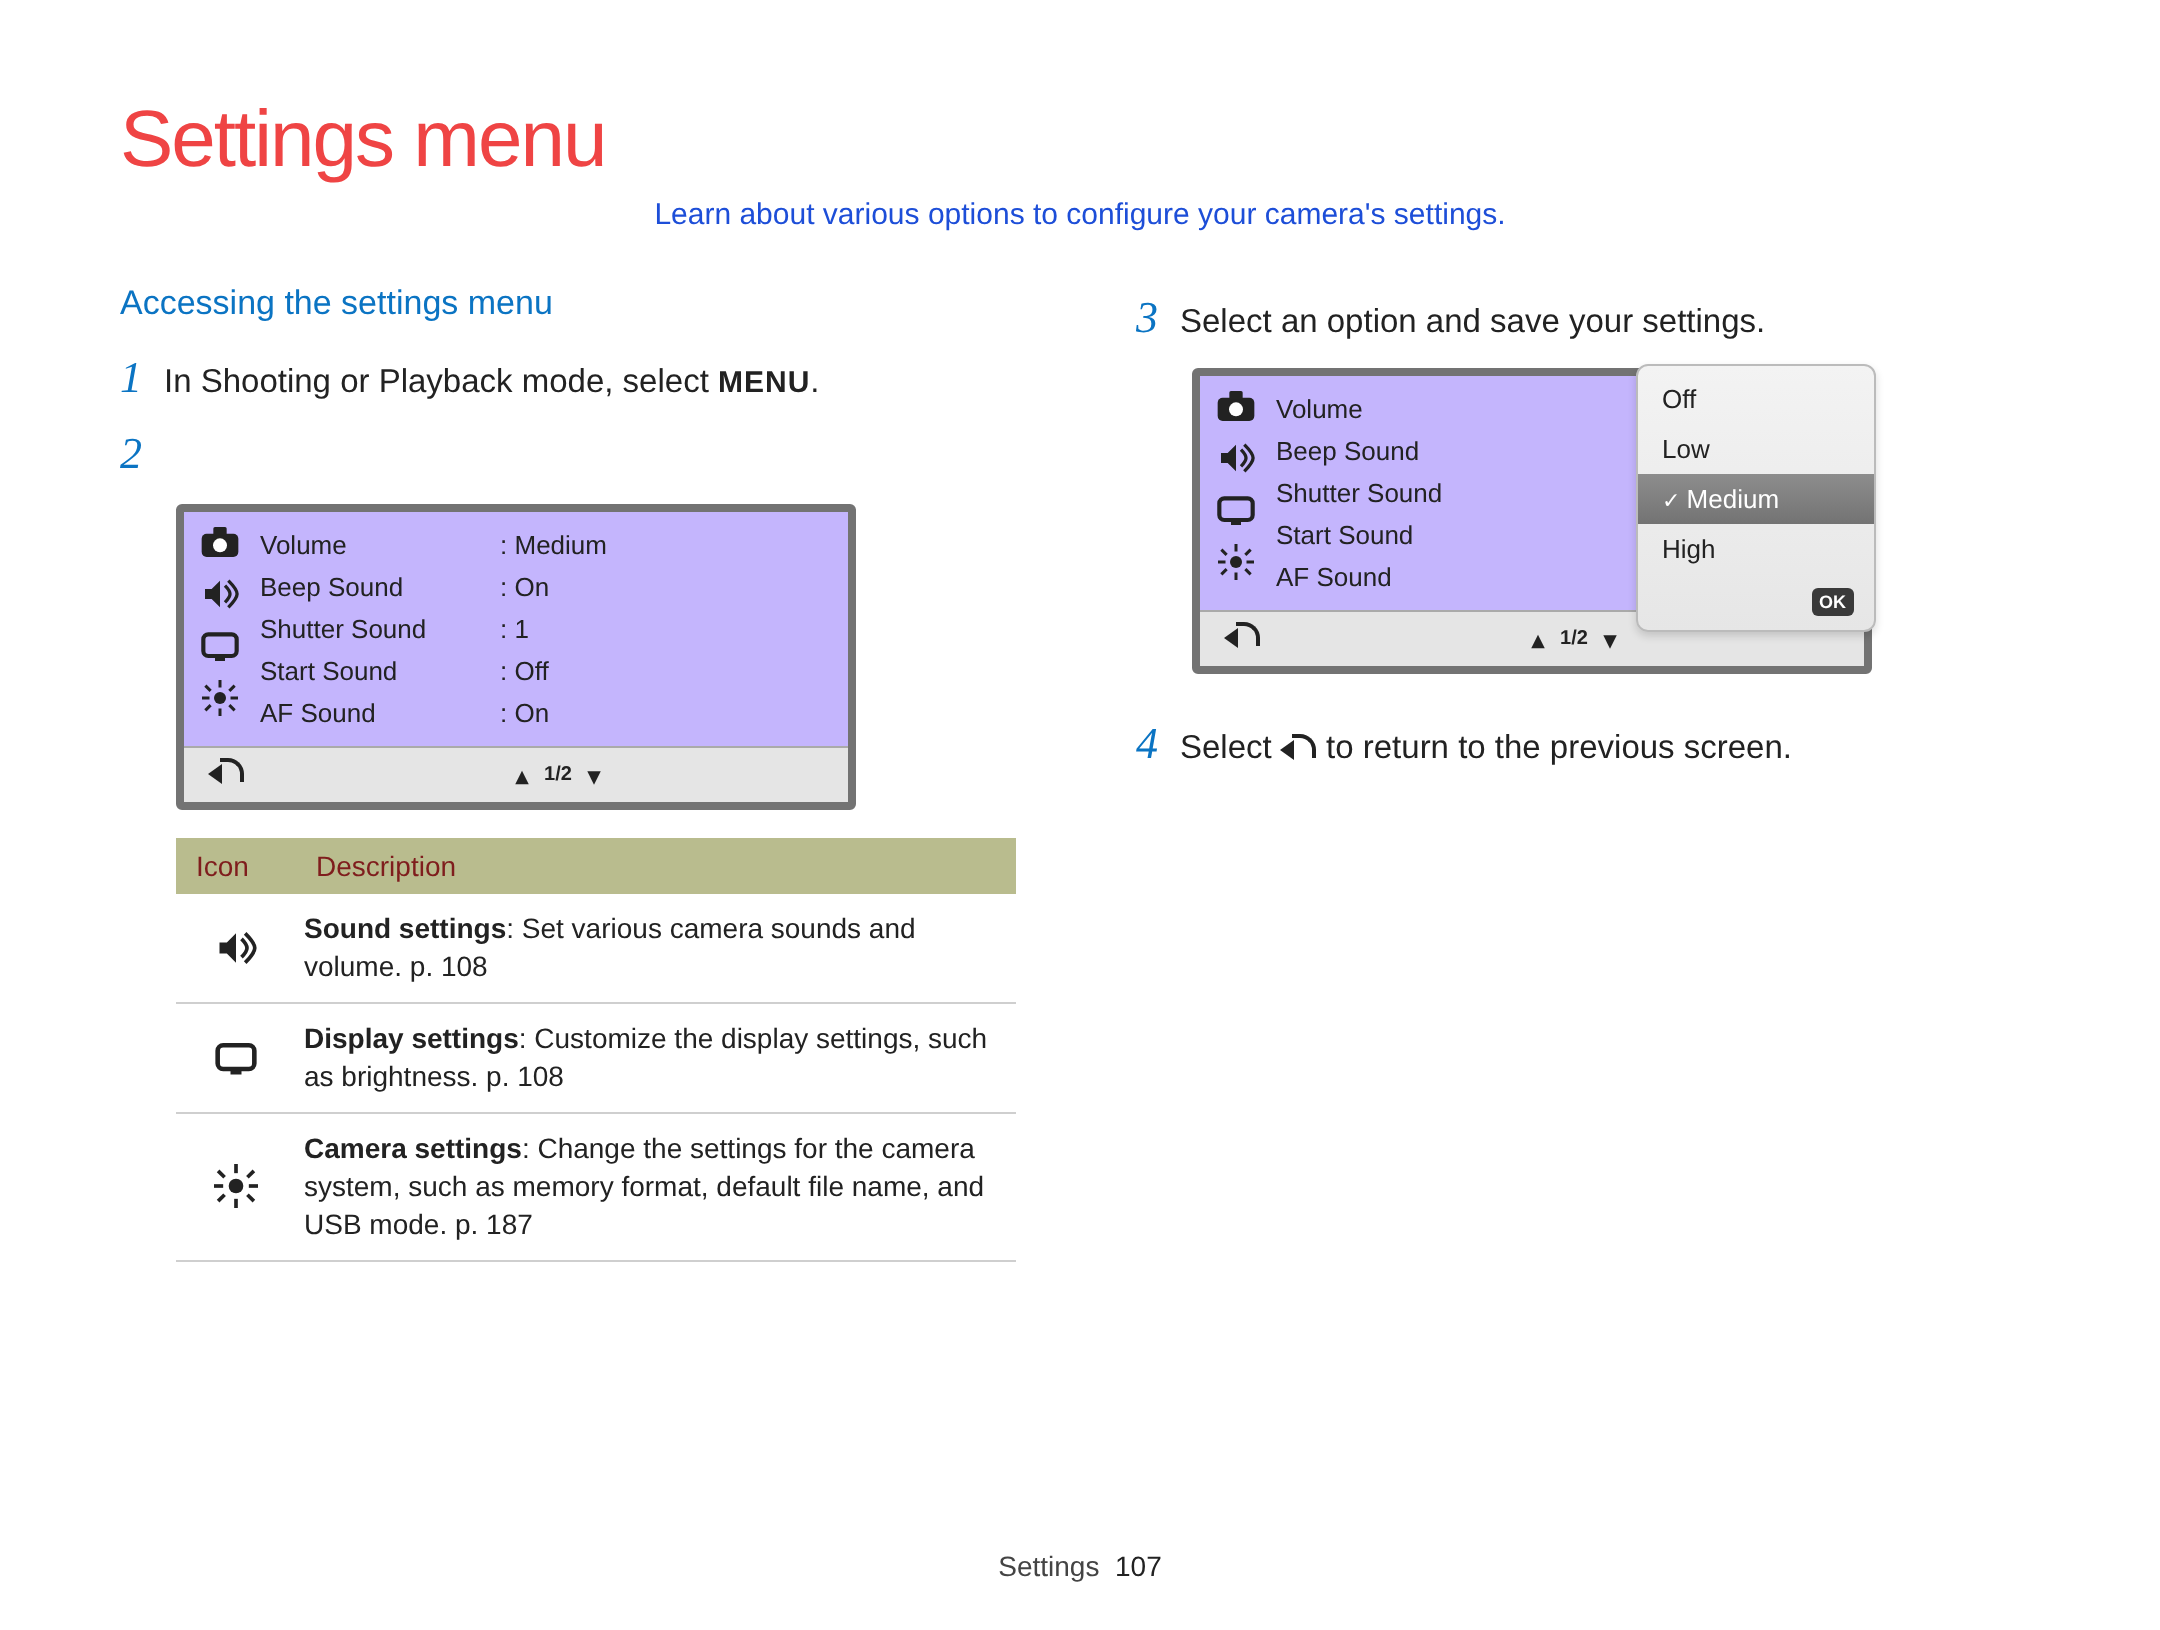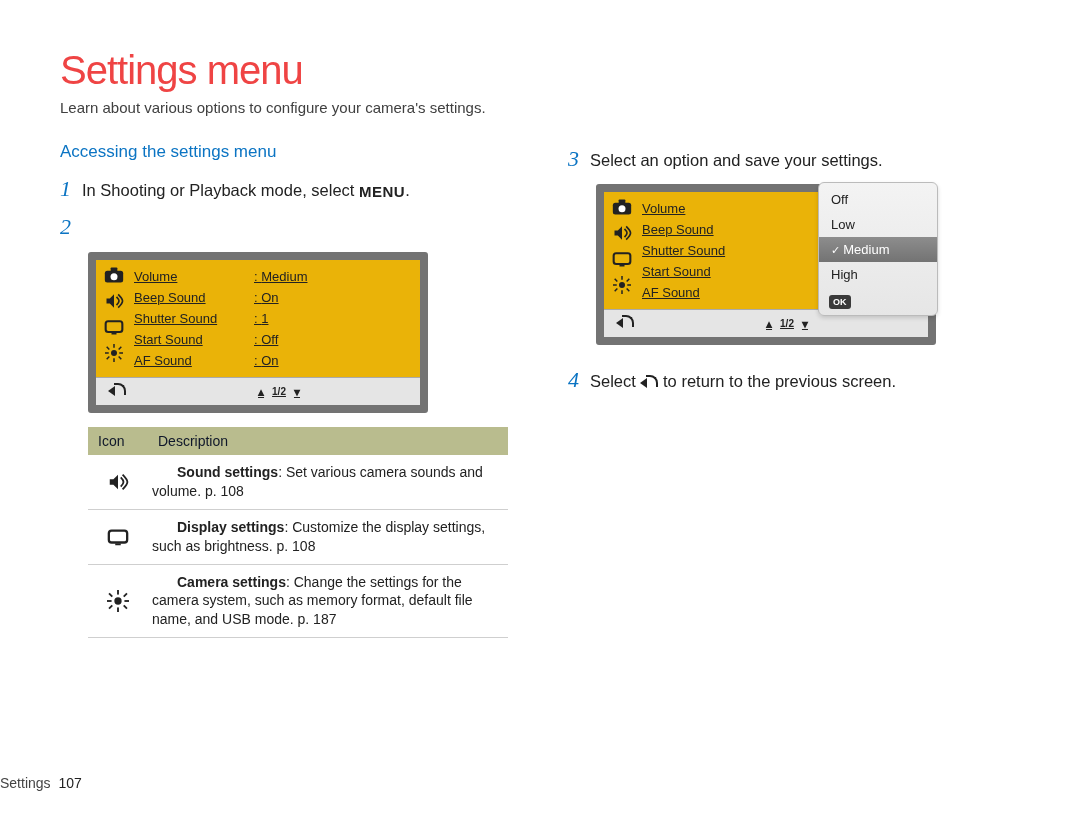--- a/index.html
+++ b/index.html
@@ -14,21 +14,22 @@
 }
 .page-title {
   color: #ef4444;
   font-size: 40px;
   font-weight: 400;
   letter-spacing: -1px;
 }
 .page-desc {
   margin-top: 6px;
   font-size: 15px;
-  color: #404040;
+  color: #1d4ed8;
+  text-align: center;
 }
 .columns {
   display: flex;
   gap: 56px;
   margin-top: 26px;
 }
 .col {
   flex: 1;
 }
 .section-title {
@@ -56,26 +57,25 @@
   display: inline-block;
   font-weight: 700;
   font-size: 15px;
   letter-spacing: 0.5px;
   vertical-align: middle;
 }
 
 
 .cam-screen {
   width: 340px;
-  border: 8px solid #737373;
+  border: 4px solid #737373;
   border-radius: 3px;
   margin: 10px 0 14px 28px;
-  background: #eab308;
+  background: #c4b5fd;
   overflow: hidden;
-  text-decoration: underline;
 }
 .cam-body { display: flex; }
 .cam-icons {
   width: 36px;
   display: flex;
   flex-direction: column;
   align-items: center;
   padding-top: 6px;
   gap: 8px;
 }
@@ -125,21 +125,21 @@
 .opt {
   font-size: 13px;
   padding: 5px 12px;
 }
 .opt.sel {
   background: linear-gradient(#8d8d8d,#737373);
   color: #fff;
 }
 .opt.sel::before { content: '✓ '; font-size: 11px; }
 .opt-ok {
-  text-align: left;
+  text-align: right;
   padding: 4px 10px 2px;
 }
 .opt-ok span {
   display: inline-block;
   background: #3a3a3a;
   color: #fff;
   border-radius: 3px;
   font-size: 9px;
   font-weight: 700;
   padding: 2px 4px;
@@ -147,48 +147,48 @@
 
 
 .desc-table {
   width: 420px;
   margin-left: 28px;
   font-size: 14px;
 }
 .desc-head {
   display: flex;
   background: #b9bc8e;
-  color: #0f172a;
+  color: #7f1d1d;
 }
 .desc-head div { padding: 6px 10px; }
 .desc-head .c-icon { width: 60px; }
 .desc-head .c-desc { flex: 1; }
 .desc-row {
   display: flex;
   border-bottom: 1px solid #cfcfcf;
 }
 .desc-row .c-icon {
   width: 60px;
   display: flex;
   align-items: center;
   justify-content: center;
 }
 .desc-row .c-desc {
   flex: 1;
   padding: 8px 8px 8px 4px;
   line-height: 1.35;
 }
-.desc-row .c-desc b { font-weight: 700; margin-left: 25px; }
+.desc-row .c-desc b { font-weight: 700; }
 
 .footer {
   position: absolute;
   bottom: 24px;
   left: 0;
   width: 100%;
-  text-align: left;
+  text-align: center;
   font-size: 14px;
   color: #444;
 }
 .footer .pg { color: #222; }
 
 .icon-box { display:inline-block; vertical-align:middle; }
 .back-arrow {
   display:inline-block; position:relative; width:18px; height:14px;
 }
 .back-arrow::before{

